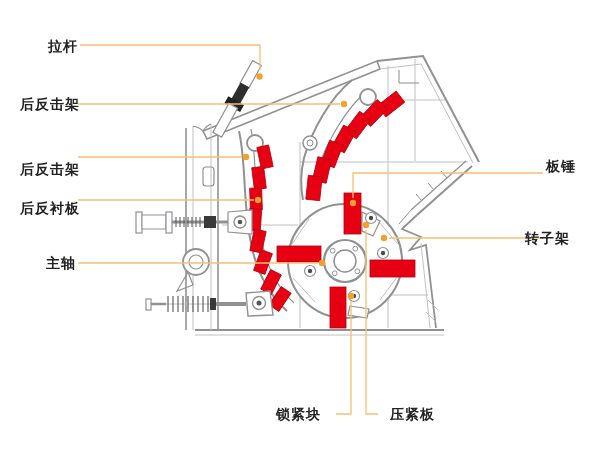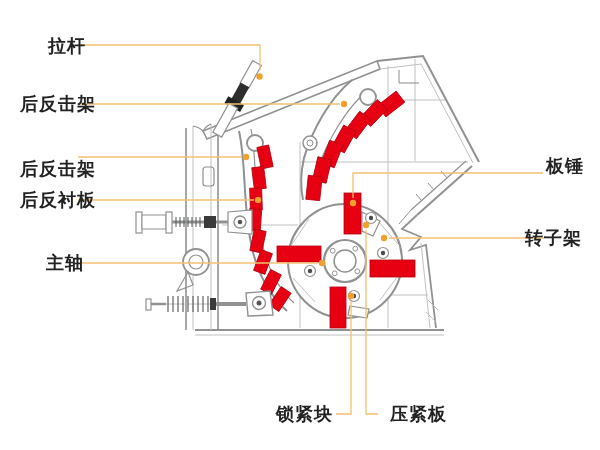--- a/index.html
+++ b/index.html
@@ -5,21 +5,21 @@
   :root{
     --red:#e60012; --red-edge:#b40010;
     --leader:#f3c072; --dot:#f2a12e;
     --art:#8f9193; --art-light:#bfc0c2; --ink:#222;
     --bg:#ffffff;
   }
   html,body{margin:0;padding:0;background:#fff;}
   #stage{position:relative;width:600px;height:450px;background:var(--bg);overflow:hidden;
          font-family:"Liberation Sans","DejaVu Sans",sans-serif;}
   #stage svg{position:absolute;left:0;top:0;}
-  .lbl{position:absolute;font-size:18px;line-height:16px;font-weight:600;
+  .lbl{position:absolute;font-size:14px;line-height:16px;font-weight:600;
        letter-spacing:1px;color:var(--ink);white-space:nowrap;}
   
   .art{stroke:var(--art);fill:none;}
   .art-thin{stroke:var(--art-light);fill:none;}
   .white{fill:#fff;stroke:var(--art);}
   .dark{fill:#3a3a3a;stroke:none;}
   .red-part{fill:var(--red);stroke:var(--red-edge);stroke-width:.8;}
   .leader{stroke:var(--leader);stroke-width:1.3;fill:none;}
   .dot{fill:var(--dot);stroke:none;}
 </style>
@@ -219,19 +219,19 @@
       <circle class="dot" cx="353" cy="203" r="3.2"></circle>
       <circle class="dot" cx="384" cy="238" r="3.2"></circle>
       <circle class="dot" cx="351" cy="296" r="3.2"></circle>
       <circle class="dot" cx="366" cy="225" r="3.2"></circle>
     </g>
   </svg>
 
   <div class="lbl" style="left:48px;top:38px">拉杆</div>
   <div class="lbl" style="left:20px;top:96px">后反击架</div>
   <div class="lbl" style="left:20px;top:161px">后反击架</div>
-  <div class="lbl" style="left:20px;top:192px">后反衬板</div>
+  <div class="lbl" style="left:20px;top:200px">后反衬板</div>
   <div class="lbl" style="left:46px;top:255px">主轴</div>
   <div class="lbl" style="left:546px;top:158px">板锤</div>
   <div class="lbl" style="left:525px;top:230px">转子架</div>
   <div class="lbl" style="left:276px;top:406px">锁紧块</div>
   <div class="lbl" style="left:390px;top:406px">压紧板</div>
 </div>
 
 </body></html>

